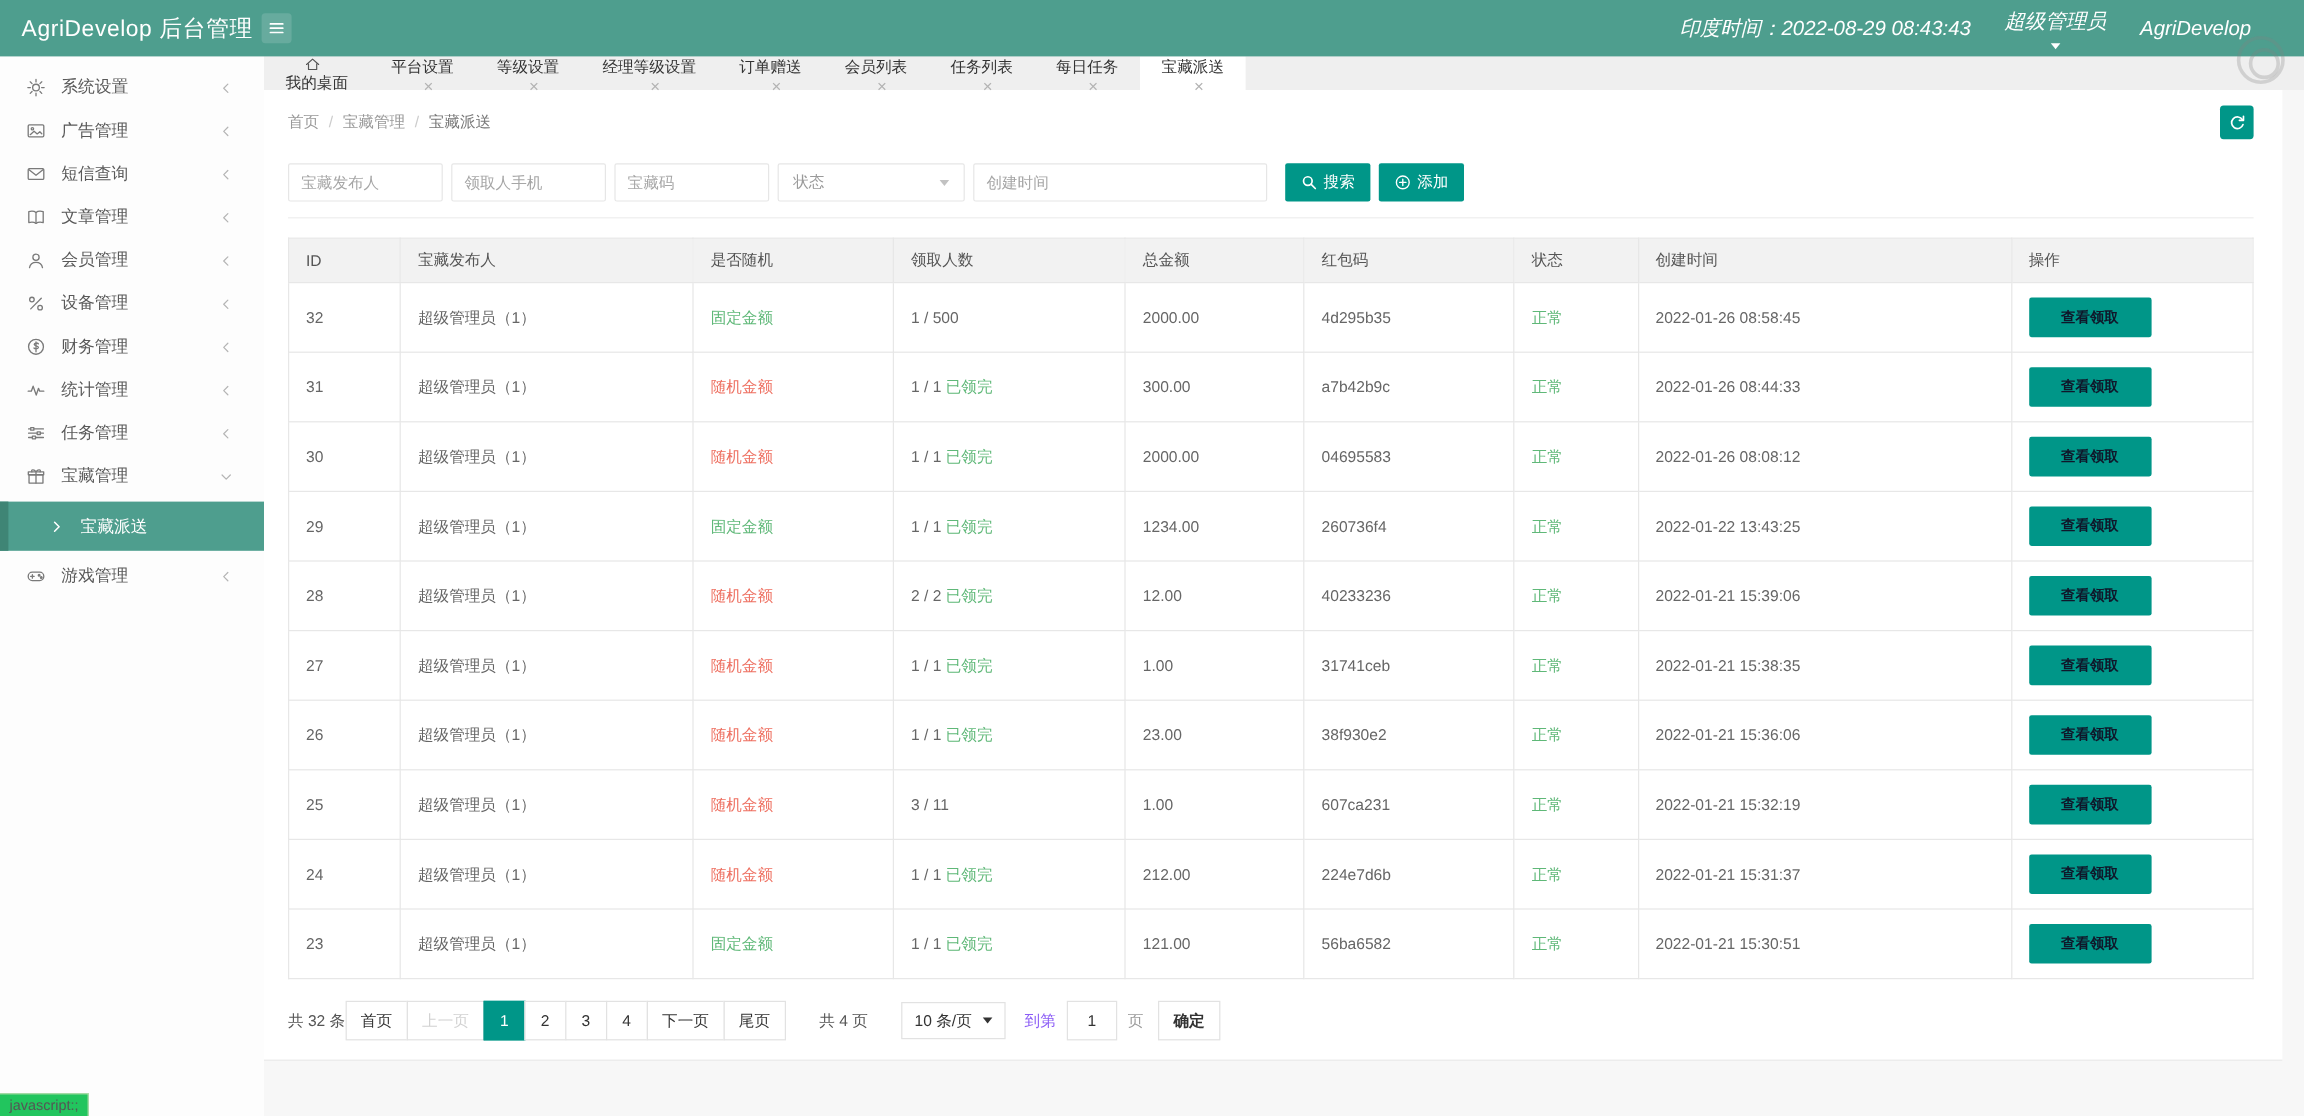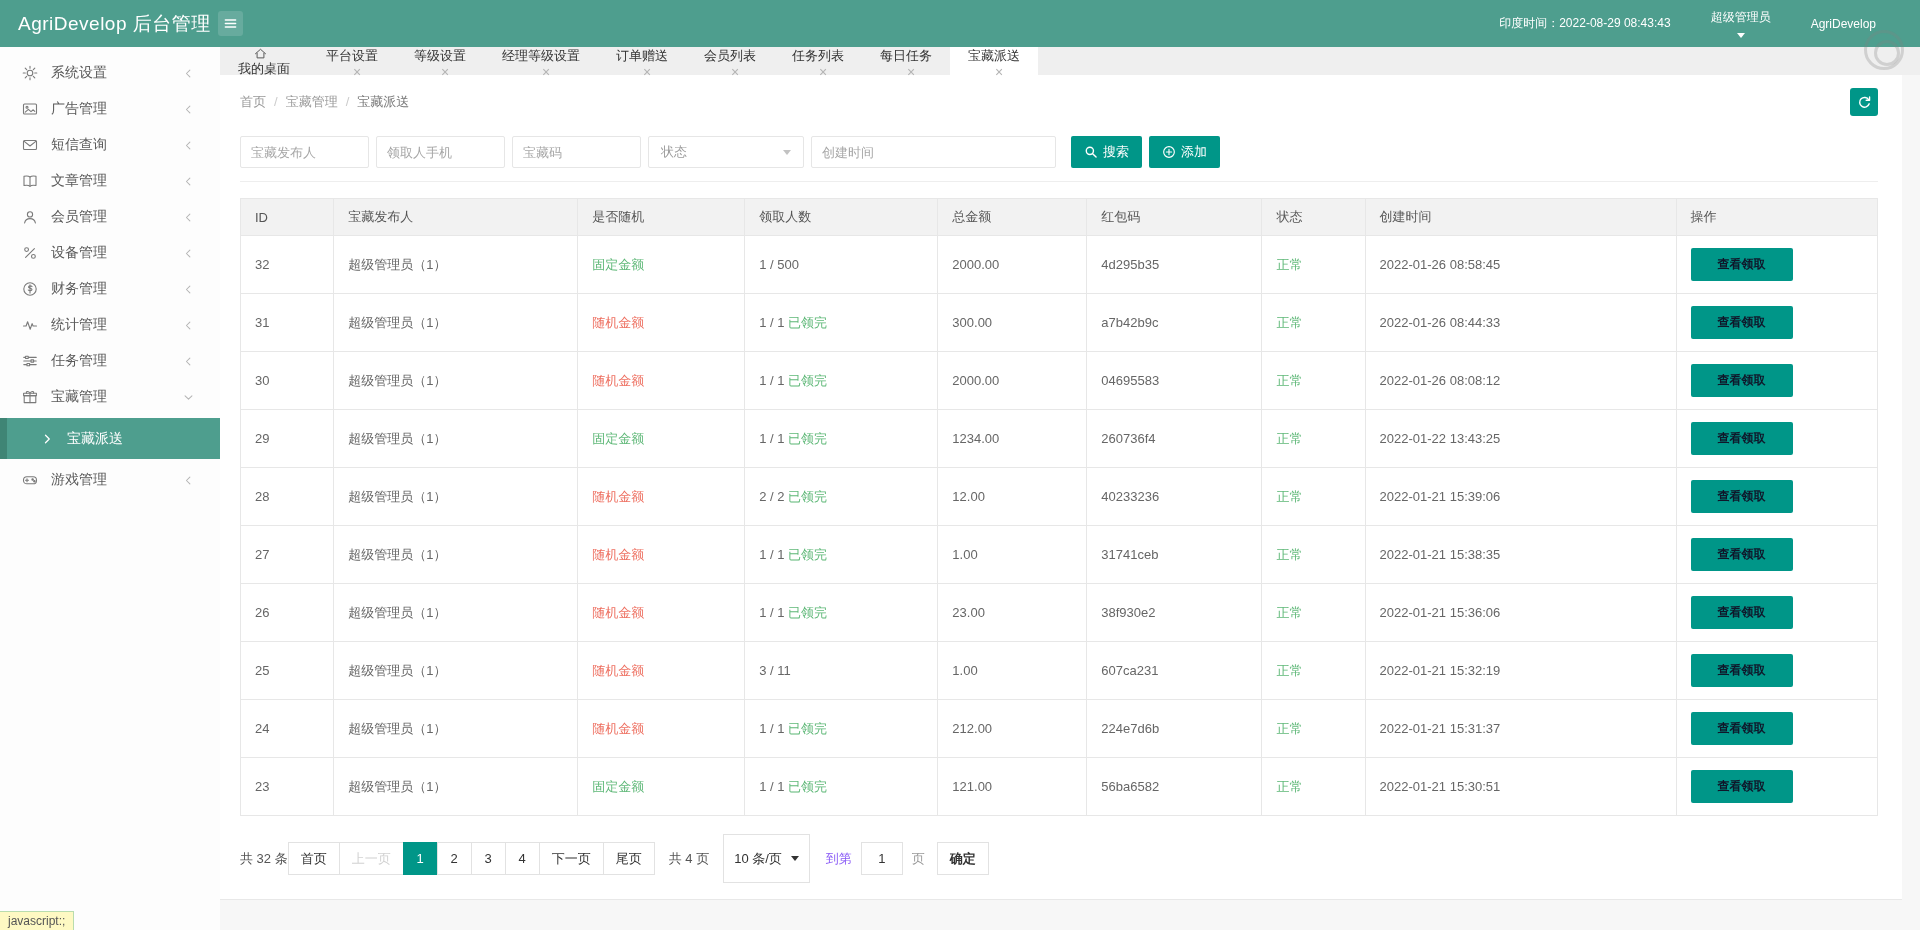--- a/index.html
+++ b/index.html
@@ -5,21 +5,21 @@
   * { margin:0; padding:0; box-sizing:border-box; }
   html,body { width:1920px; height:930px; overflow:hidden; }
   body { font-family:"Liberation Sans","DejaVu Sans",sans-serif; background:#f4f4f4; position:relative; color:#666; }
 
   
   .app-header { position:absolute; top:0; left:0; right:0; height:47px;
     background:var(--header-bg,#4E9E8E); color:#fff; display:flex; align-items:center; z-index:20; }
   .h-title { width:204px; padding-left:18px; font-size:19px; letter-spacing:.5px; white-space:nowrap; }
   .hamburger { width:25px; height:25px; margin-left:14px; background:rgba(255,255,255,.14);
     border:none; border-radius:3px; display:flex; align-items:center; justify-content:center; cursor:pointer; }
-  .h-right { margin-left:auto; padding-right:44px; display:flex; align-items:center; gap:40px; font-size:12px; }
+  .h-right { margin-left:auto; padding-right:44px; display:flex; align-items:center; gap:28px; font-size:17px;font-style:italic; }
   .h-user { display:flex; align-items:center; gap:7px; cursor:pointer;flex-direction:column; }
   .caret { width:0; height:0; border-left:4px solid transparent; border-right:4px solid transparent; border-top:5px solid #fff; }
 
   
   .sidebar { position:absolute; top:47px; left:0; bottom:0; width:220px; background:#fdfdfd; z-index:10; }
   .side-nav { padding-top:8px; }
   .side-item { height:36px; display:flex; align-items:center; padding:0 26px 0 22px;
     font-size:14px; color:#595959; cursor:pointer; }
   .s-icon { width:16px; height:16px; margin-right:13px; display:flex; flex:none; }
   .s-label { flex:1; }
@@ -77,31 +77,31 @@
     padding:8px 27px; font-size:12px; cursor:pointer;font-weight:bold; }
 
   .pager { display:flex; align-items:center; margin-top:18px; font-size:13px; color:#555; }
   .pg-total { }
   .pg-group { display:flex; }
   .pg-btn { min-width:35px; padding:0 12px; height:33px; line-height:31px; text-align:center;
     background:#fff; border:1px solid #e2e2e2; margin-left:-1px; color:#333; cursor:pointer; }
   .pg-btn:first-child { margin-left:0; }
   .pg-btn.disabled { color:#d2d2d2; cursor:default; }
   .pg-btn.active { background:var(--accent,#009688); border-color:var(--accent,#009688); color:#fff; }
-  .pg-pages { margin:0 14px; }
-  .pg-select { height:49px; background:#fff; border:1px solid #e2e2e2; display:flex; align-items:center;
+  .pg-pages { margin:0 28px; }
+  .pg-select { height:31px; background:#fff; border:1px solid #e2e2e2; display:flex; align-items:center;
     gap:9px; padding:0 10px; color:#333; cursor:pointer; }
   .pg-select .caret { border-top-color:#333; }
   .pg-goto { color:#8b5cf6; margin:0 9px 0 16px; }
   .pg-input { width:42px; height:33px; border:1px solid #e2e2e2; text-align:center; font-size:13px; color:#333; outline:none; }
   .pg-unit { color:#9a9a9a; margin:0 12px 0 9px; }
   .pg-confirm { height:33px; padding:0 12px; background:#fff; border:1px solid #e2e2e2;
     font-weight:bold; color:#333; font-size:13px; cursor:pointer; }
 
-  .statusbar { position:absolute; left:0; bottom:0; background:#fef9c3; border:1px solid #b9dcae;
+  .statusbar { position:absolute; left:0; bottom:0; background:#22c55e; border:1px solid #b9dcae;
     border-left:none; border-bottom:none; font-size:12px; color:#555; padding:2px 8px; z-index:30; }
 </style>
 </head>
 <body>
 
 <header class="app-header">
   <div class="h-title">AgriDevelop 后台管理</div>
   <button class="hamburger">
     <span style="display:flex">
       <svg width="15" height="15" viewBox="0 0 16 16" fill="none" stroke="#fff" stroke-width="1.5" stroke-linecap="round">

